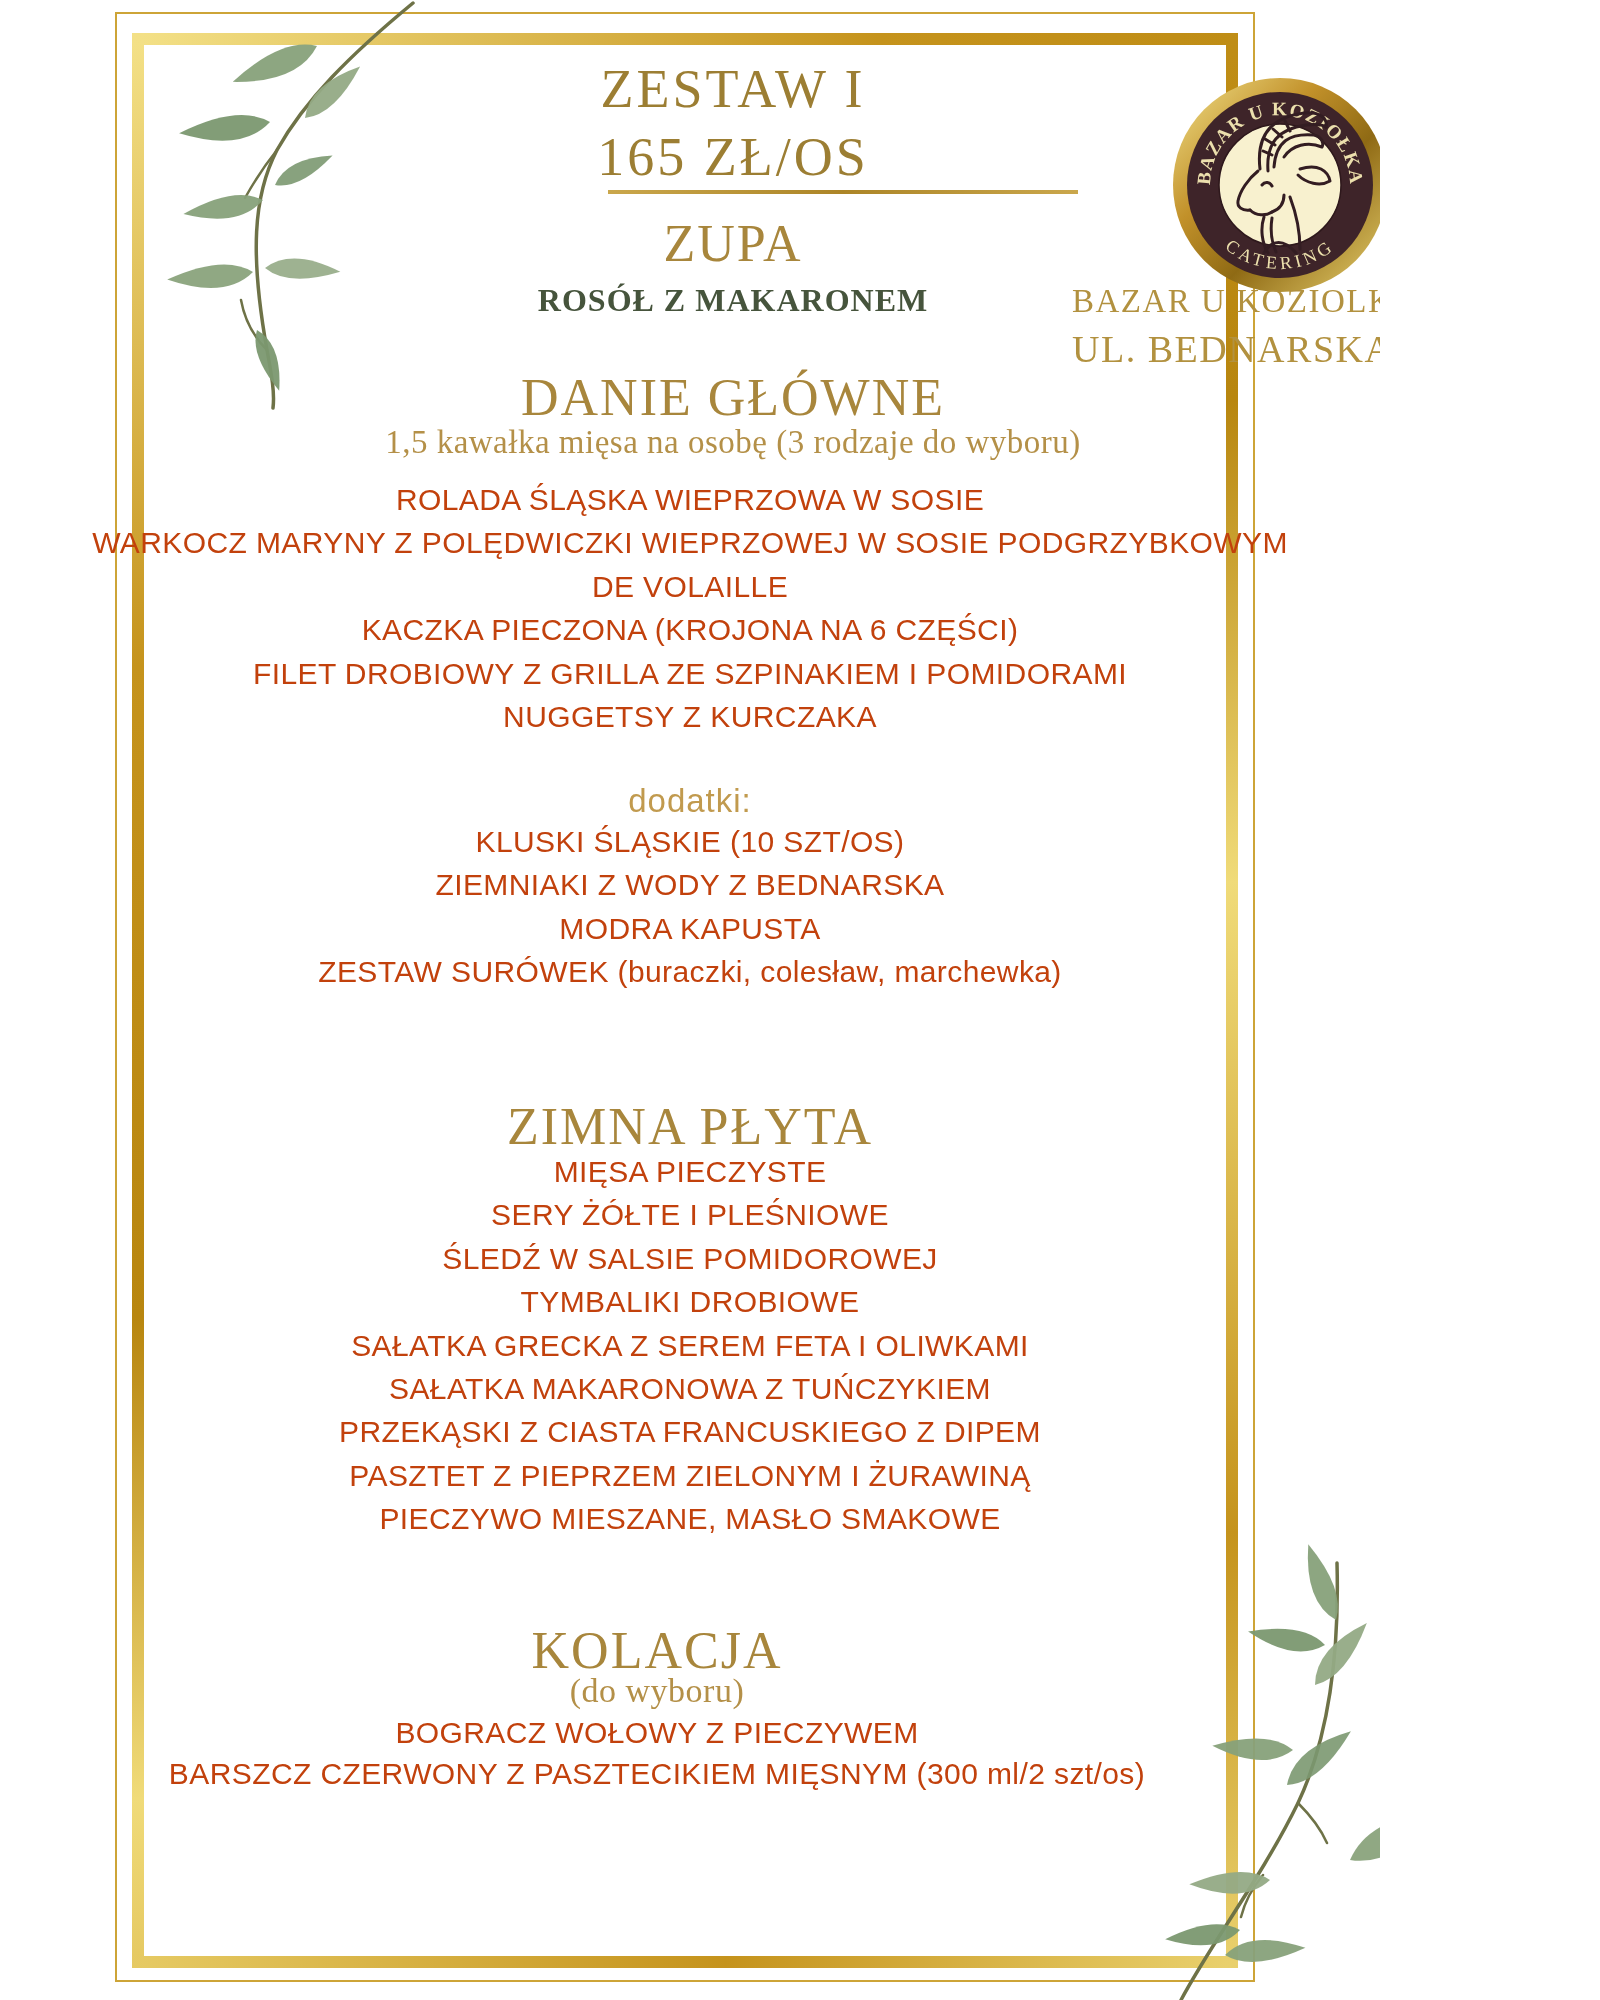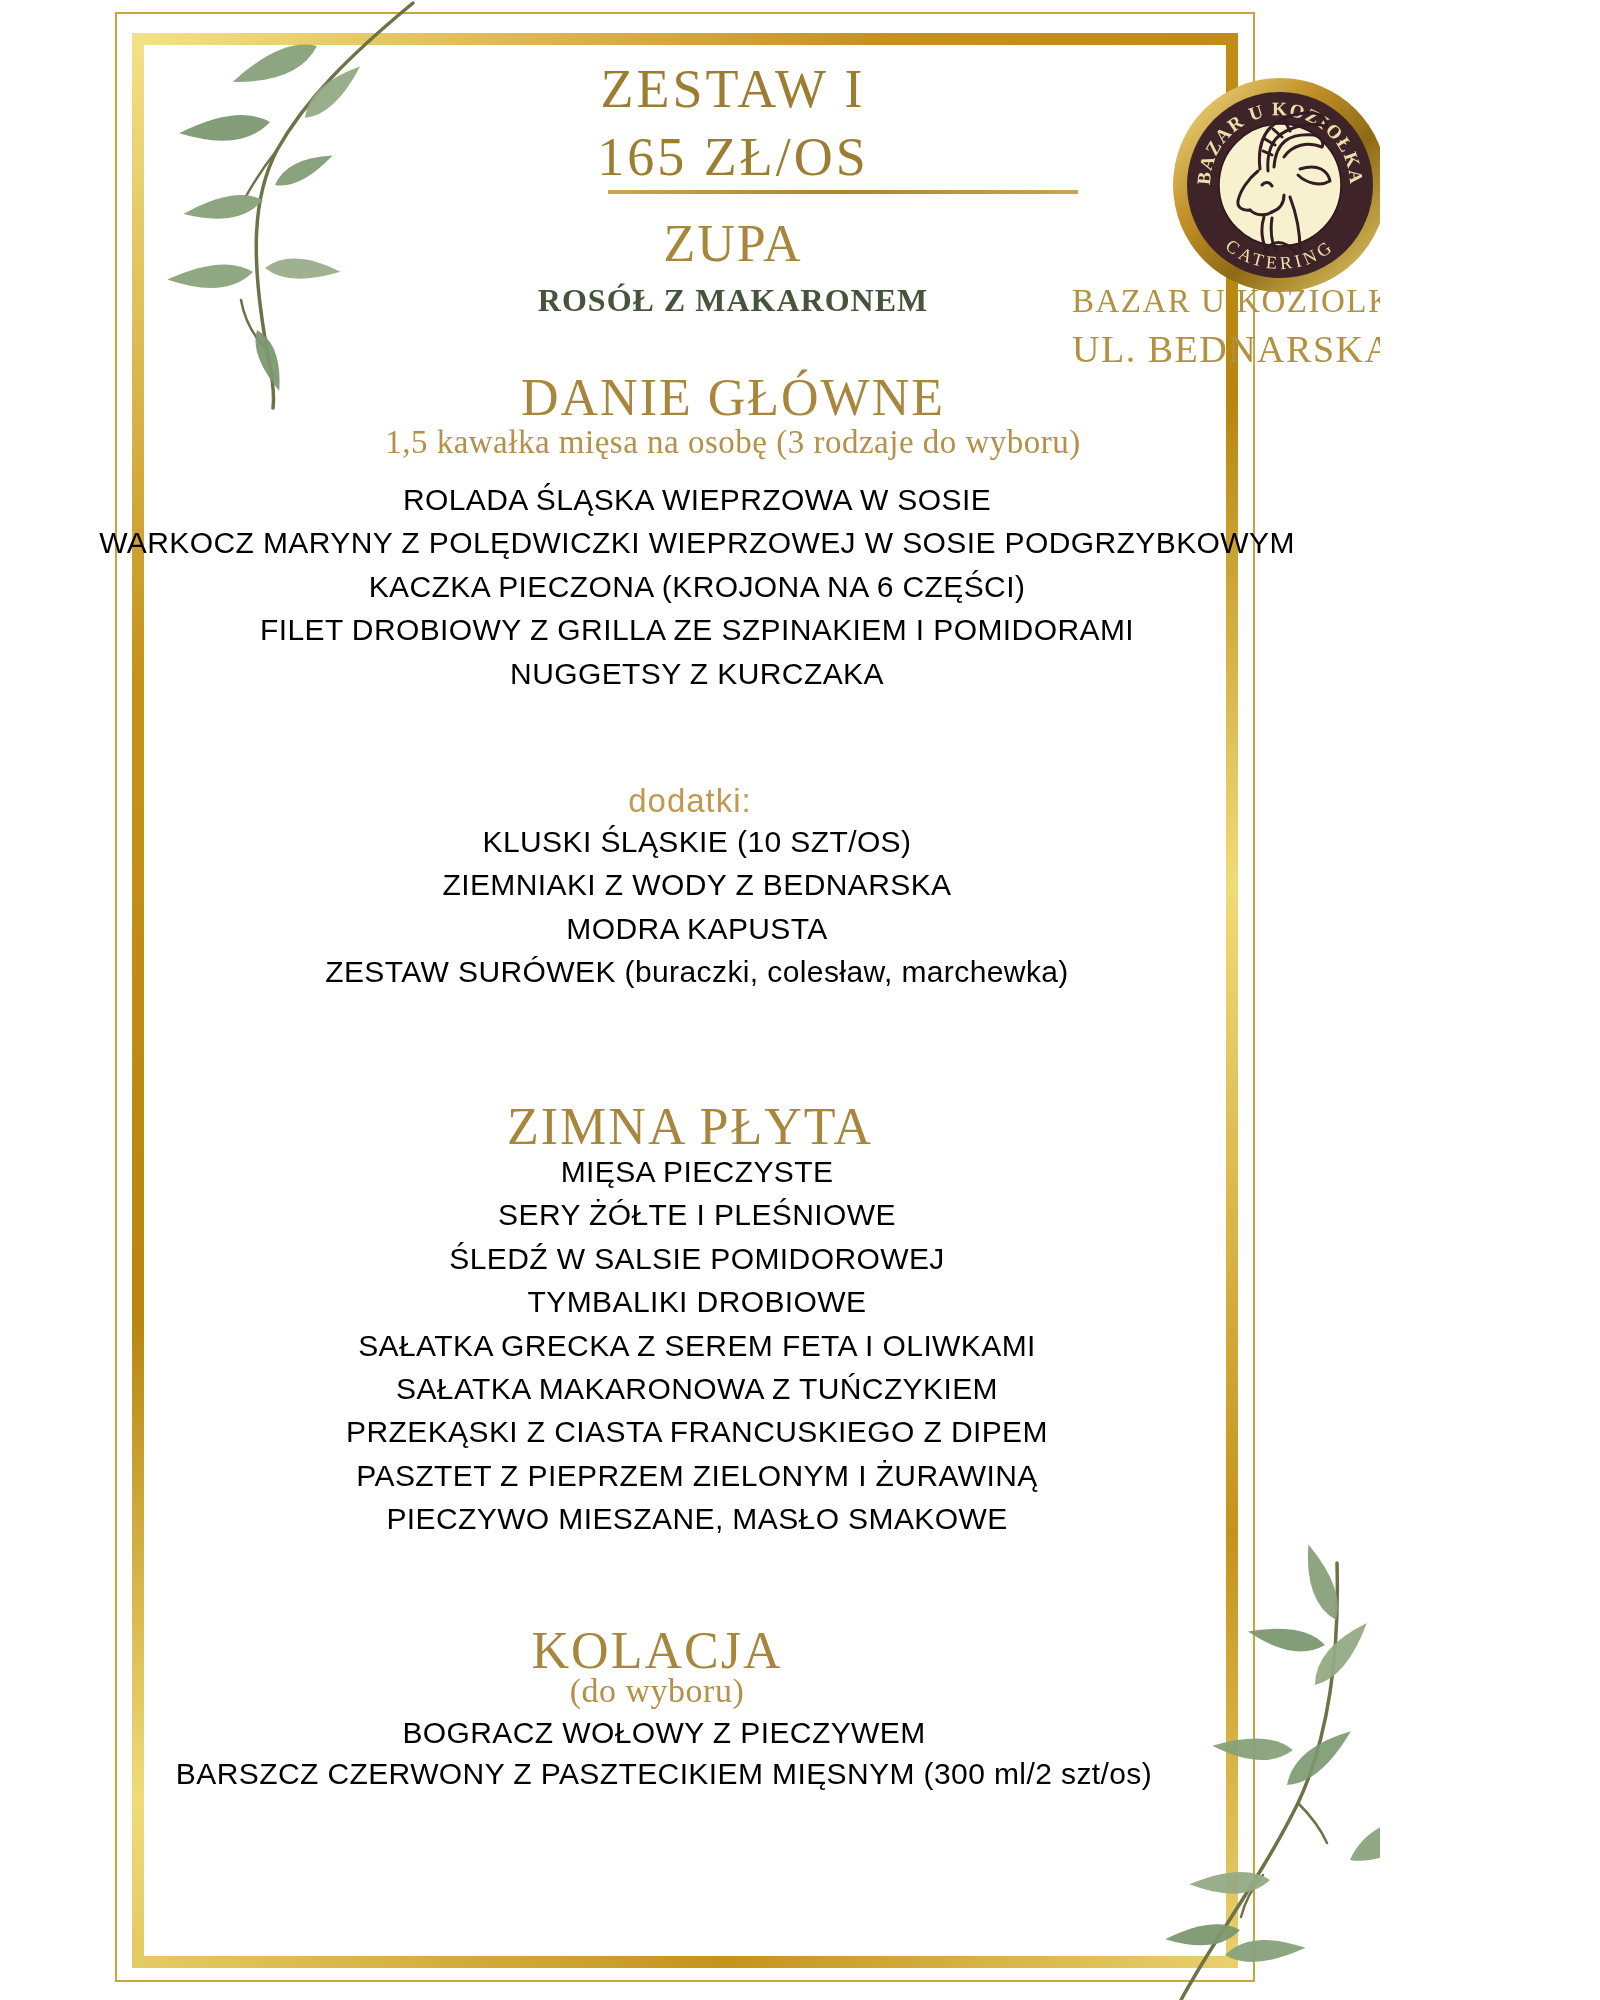--- a/index.html
+++ b/index.html
@@ -17,21 +17,21 @@
   
   .center{position:absolute;left:0;width:100%;text-align:center;z-index:3;}
   .shift-a{transform:translateX(43px);}   
   .shift-b{transform:translateX(0);}      
   .shift-c{transform:translateX(-33px);}  
   .serif{font-family:"Liberation Serif",serif;font-weight:400;}
   .title-xl{font-size:54px;color:#9c7e33;letter-spacing:3px;}
   .h-gold{font-size:52px;color:#a8863c;letter-spacing:2px;}
   .sub-gold{font-size:33px;color:#b49048;letter-spacing:0.5px;}
   .serif-green{font-size:32px;color:#46543c;font-weight:700;letter-spacing:1px;}
-  .list{font-size:30px;line-height:43.4px;color:#000000;letter-spacing:0.4px;margin-left:7px;}
+  .list{font-size:30px;line-height:43.4px;color:#c2410c;letter-spacing:0.4px;}
   .list-k{line-height:41px;}
   .dodatki{font-size:33px;color:#c19a4e;letter-spacing:1px;}
   .divider{position:absolute;left:608px;top:190px;width:470px;height:4px;z-index:3;
            background:linear-gradient(90deg,#caa74c,#ac8527,#caa74c);}
   .logo-svg{position:absolute;left:1172px;top:77px;width:216px;height:216px;z-index:3;}
   .badge-text{font-family:"Liberation Serif",serif;}
   .brand-block{position:absolute;left:1072px;top:283px;width:400px;text-align:left;z-index:3;
                font-family:"Liberation Serif",serif;color:#b2913f;}
   .brand-name{font-size:33px;letter-spacing:1.5px;}
   .brand-address{font-size:38px;letter-spacing:1.5px;margin-top:7px;}
@@ -121,20 +121,21 @@
 
   <div class="center serif h-gold shift-a" style="top:214px">ZUPA</div>
   <div class="center serif serif-green shift-a" style="top:282px">ROSÓŁ Z MAKARONEM</div>
 
   <div class="center serif h-gold shift-a" style="top:368px">DANIE GŁÓWNE</div>
   <div class="center serif sub-gold shift-a" style="top:424px">1,5 kawałka mięsa na osobę (3 rodzaje do wyboru)</div>
 
   <div class="center list shift-b" style="top:478px">
     <div>ROLADA ŚLĄSKA WIEPRZOWA W SOSIE</div>
     <div>WARKOCZ MARYNY Z POLĘDWICZKI WIEPRZOWEJ W SOSIE PODGRZYBKOWYM</div>
+    <div>DE VOLAILLE</div>
     <div>KACZKA PIECZONA (KROJONA NA 6 CZĘŚCI)</div>
     <div>FILET DROBIOWY Z GRILLA ZE SZPINAKIEM I POMIDORAMI</div>
     <div>NUGGETSY Z KURCZAKA</div>
   </div>
 
   <div class="center dodatki shift-b" style="top:782px">dodatki:</div>
 
   <div class="center list shift-b" style="top:820px">
     <div>KLUSKI ŚLĄSKIE (10 SZT/OS)</div>
     <div>ZIEMNIAKI Z WODY Z BEDNARSKA</div>

